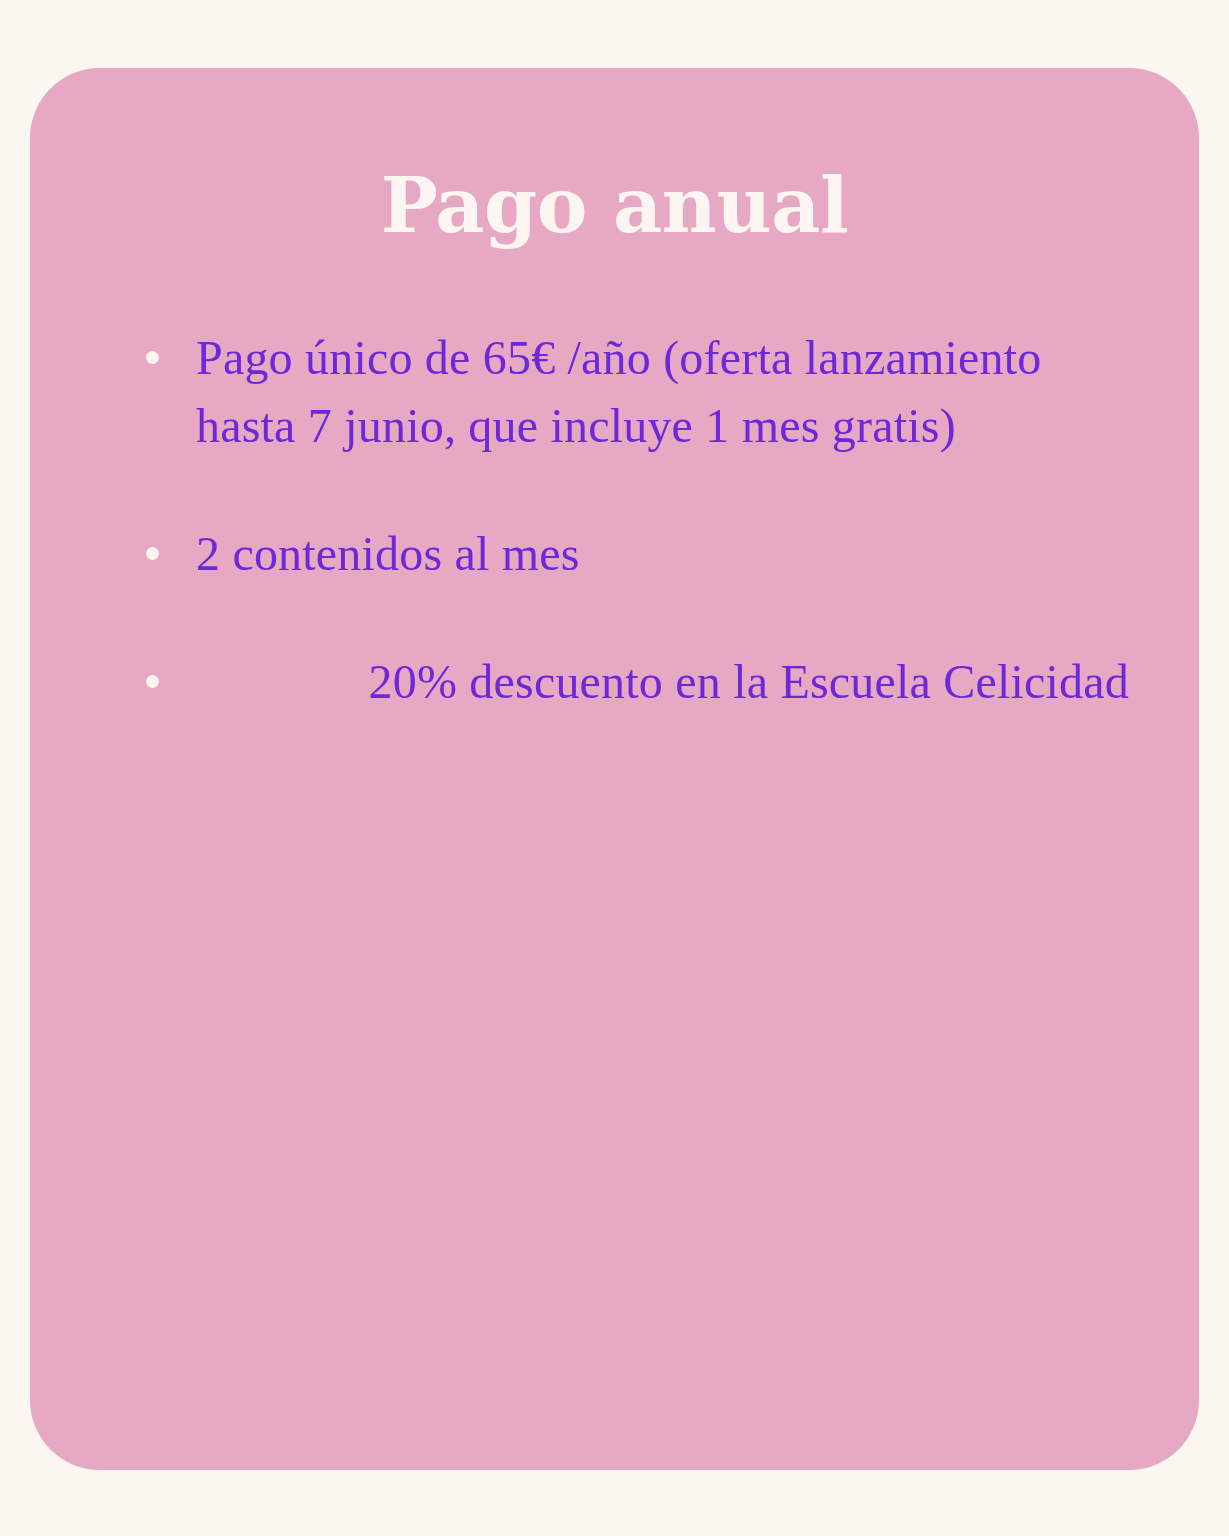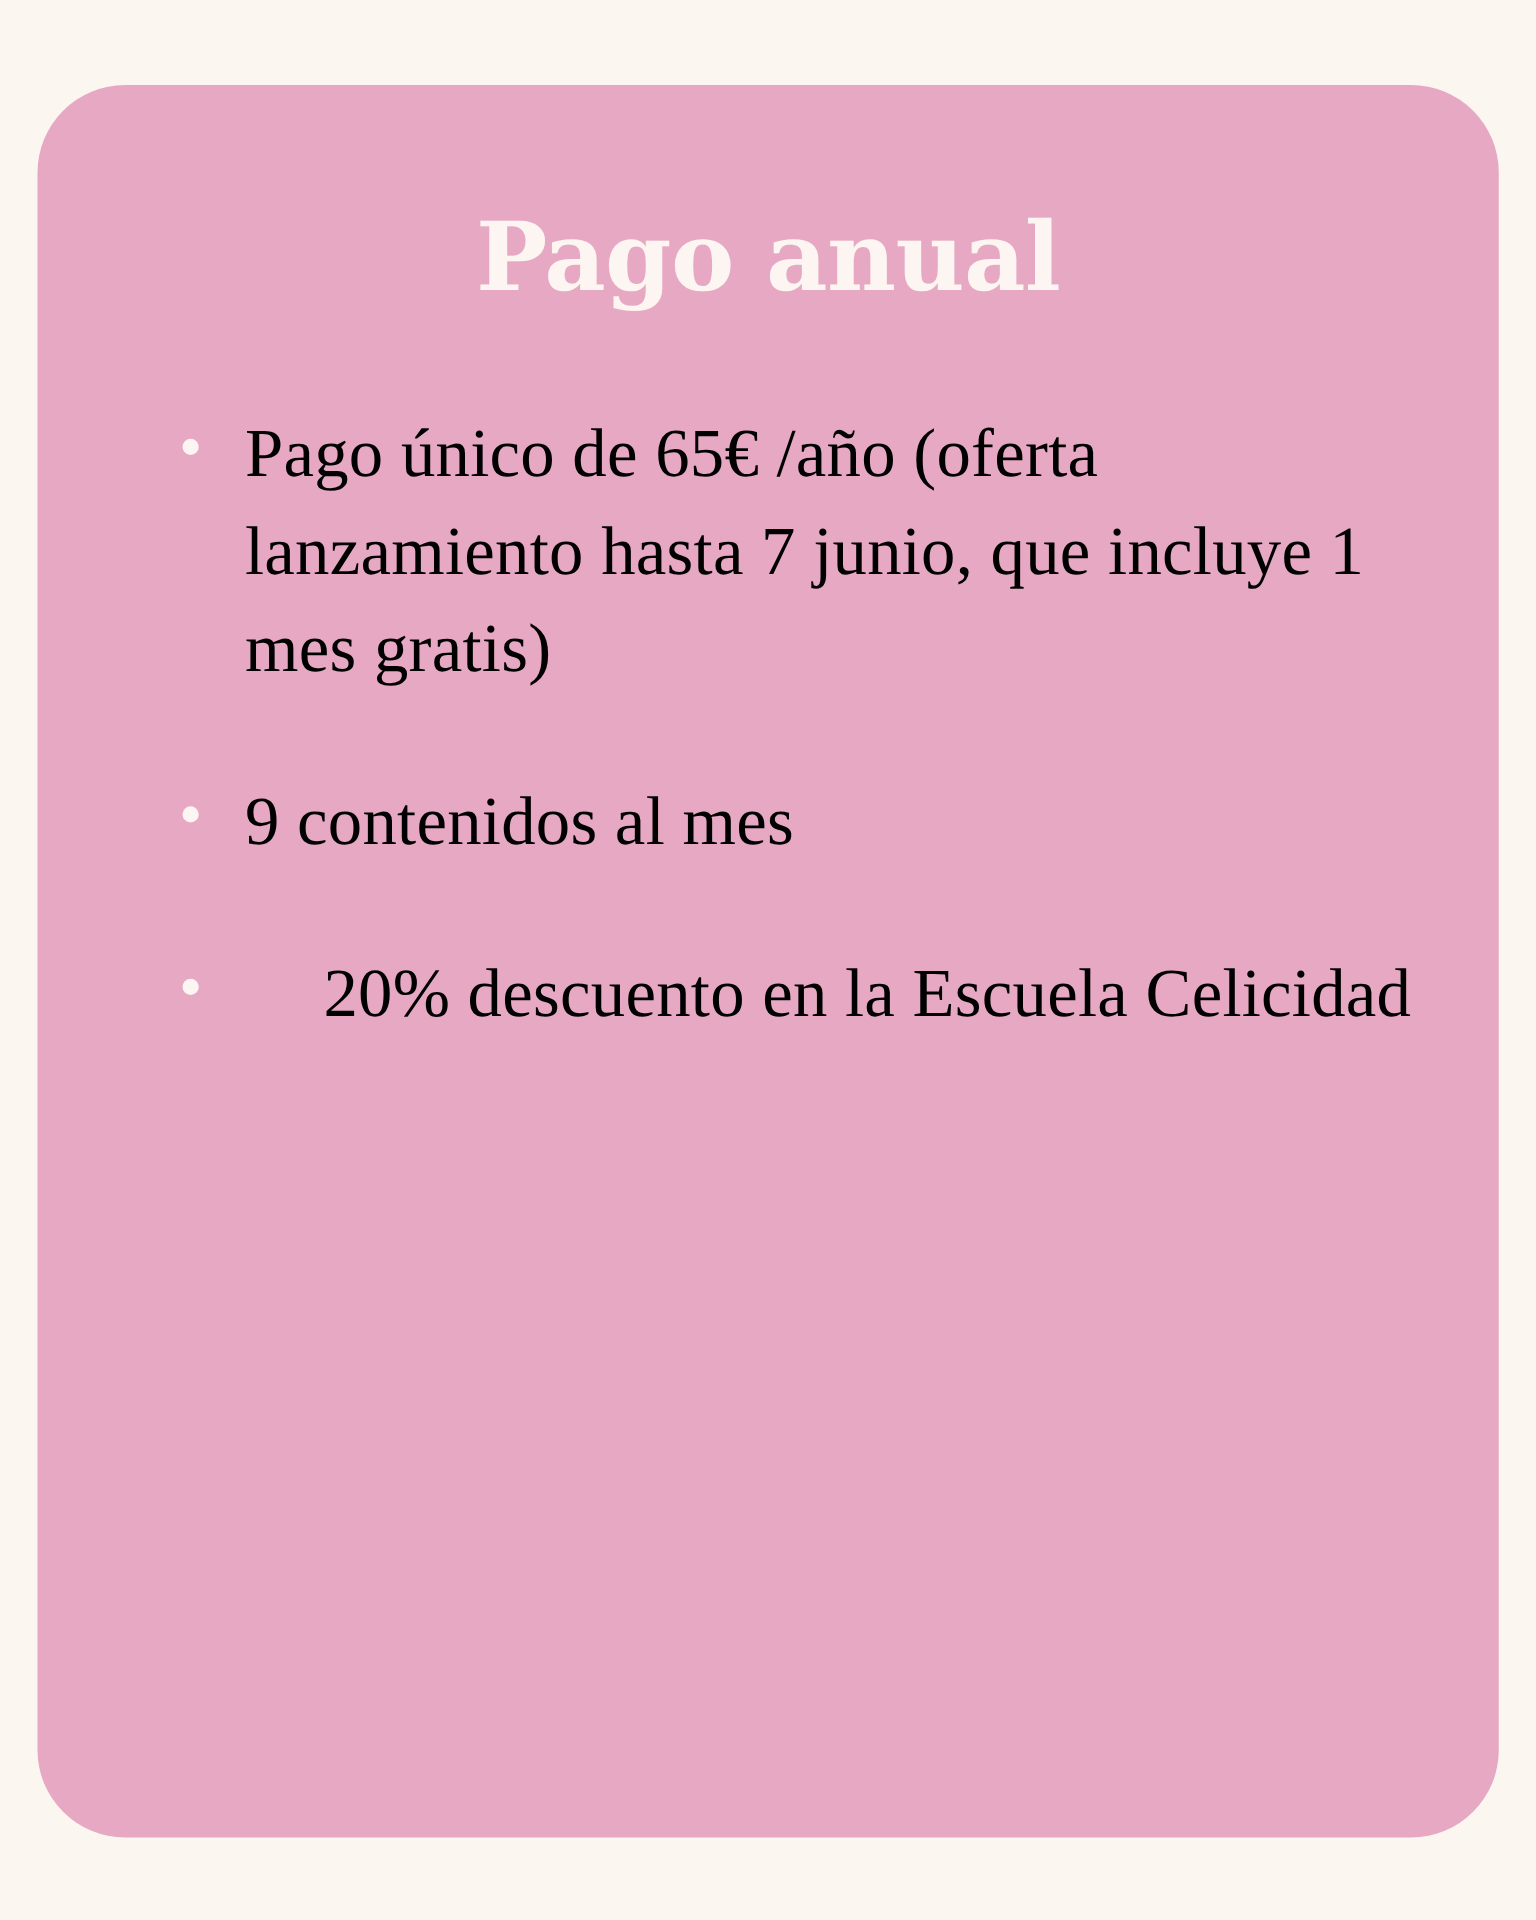--- a/index.html
+++ b/index.html
@@ -42,23 +42,23 @@
     letter-spacing: -0.5px;
     margin: 38px 0 0 0;
   }
   .bullet-list {
     list-style: none;
     margin: 78px 0 0 0;
     padding: 0 10px 0 48px;
   }
   .bullet-item {
     position: relative;
-    color: #000000;
+    color: #6d28d9;
     font-family: "Liberation Serif", serif;
-    font-size: 55px;
+    font-size: 48px;
     line-height: 1.42;
     margin-bottom: 60px;
     padding-left: 58px;
     letter-spacing: 0.2px;
   }
   .bullet-item:last-child {
     margin-bottom: 0;
     text-align: right;
   }
   .bullet-dot {
@@ -86,21 +86,21 @@
     <ul class="bullet-list">
 
       <li class="bullet-item">
         <span class="bullet-dot"></span>
         <span class="bullet-text">Pago único de 65€ /año (oferta lanzamiento hasta 7 junio, que incluye 1 mes gratis)</span>
       </li>
 
 
       <li class="bullet-item">
         <span class="bullet-dot"></span>
-        <span class="bullet-text">9 contenidos al mes</span>
+        <span class="bullet-text">2 contenidos al mes</span>
       </li>
 
       <li class="bullet-item">
         <span class="bullet-dot"></span>
         <span class="bullet-text">20% descuento en la Escuela Celicidad</span>
       </li>
 
     </ul>
   </div>
 </div>

